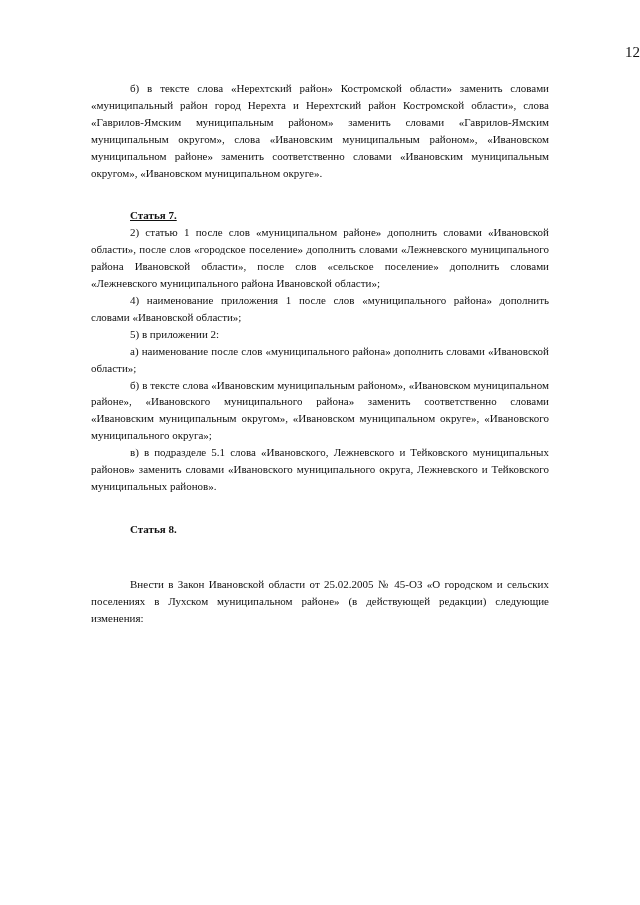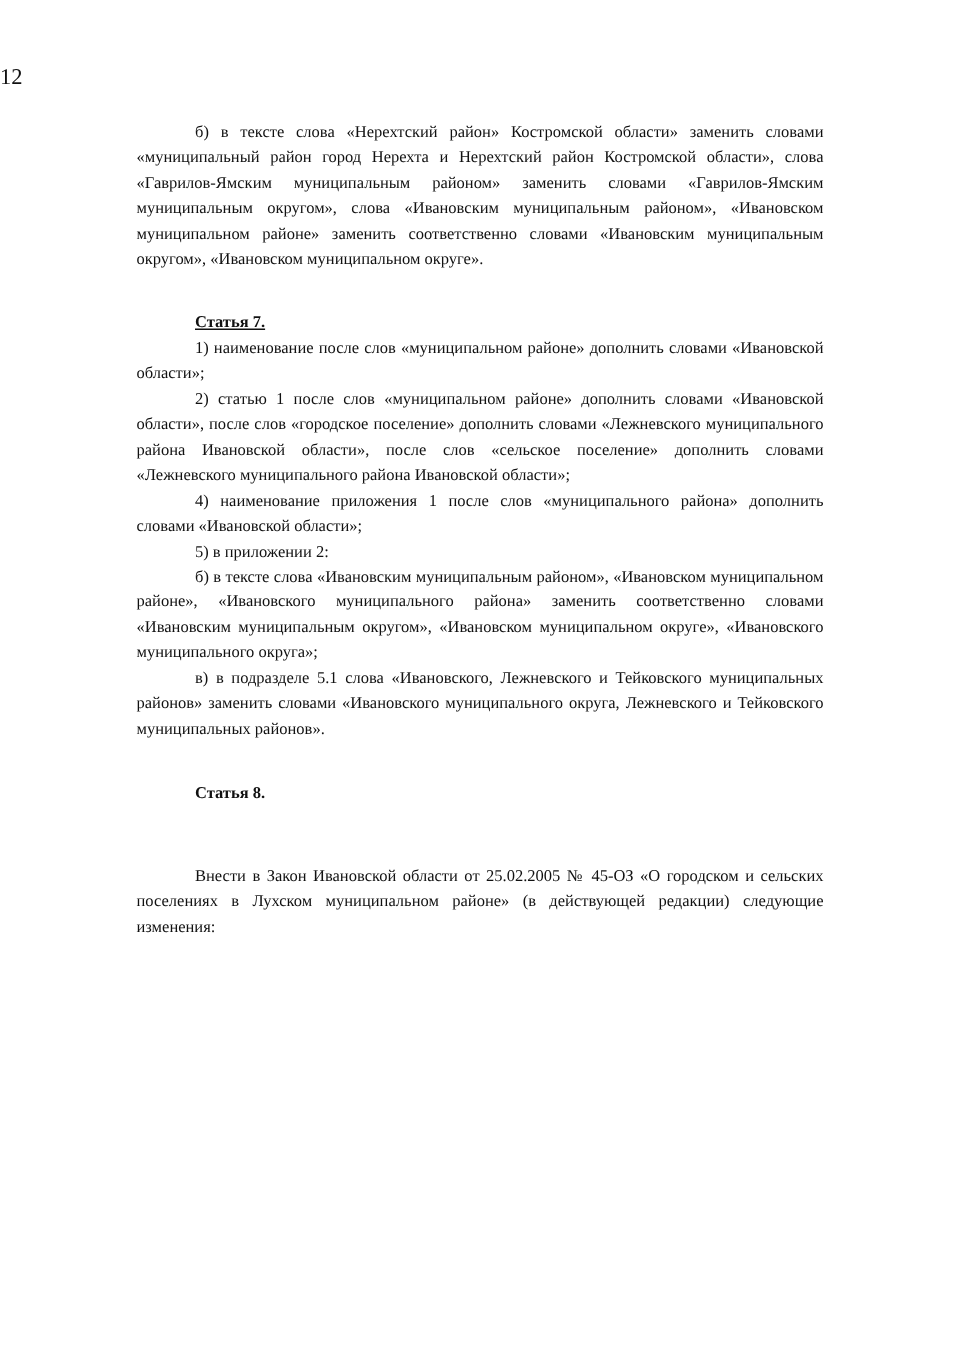--- a/index.html
+++ b/index.html
@@ -3,21 +3,21 @@
 <meta charset="utf-8">
 <style>
   html, body { margin: 0; padding: 0; background: #ffffff; }
   body {
     width: 640px; height: 905px; overflow: hidden; position: relative;
     font-family: "Liberation Serif", "DejaVu Serif", serif;
     color: #111111;
   }
   .page-number {
     position: absolute; left: 0; right: 0; top: 44px;
-    text-align: left; font-size: 15px;
+    text-align: right; font-size: 15px;
   }
   .content {
     position: absolute; left: 91px; top: 80px; width: 458px;
     font-size: 11px; line-height: 16.9px;
   }
   .p {
     margin: 0; text-align: justify; text-indent: 39px;
     hyphens: none;
   }
   .heading {
@@ -29,23 +29,23 @@
 </head>
 <body>
 
 <div class="page-number">12</div>
 
 <div class="content">
   <p class="p">б) в тексте слова «Нерехтский район» Костромской области» заменить словами «муниципальный район город Нерехта и Нерехтский район Костромской области», слова «Гаврилов-Ямским муниципальным районом» заменить словами «Гаврилов-Ямским муниципальным округом», слова «Ивановским муниципальным районом», «Ивановском муниципальном районе» заменить соответственно словами «Ивановским муниципальным округом», «Ивановском муниципальном округе».</p>
 
   <p class="heading gap-before-heading" style="margin-top:26px;text-decoration:underline;">Статья 7.</p>
 
-  <p class="p">1) наименование после слов «муниципальном районе» дополнить словами «Ивановской области»;</p>
   <p class="p">2) статью 1 после слов «муниципальном районе» дополнить словами «Ивановской области», после слов «городское поселение» дополнить словами «Лежневского муниципального района Ивановской области», после слов «сельское поселение» дополнить словами «Лежневского муниципального района Ивановской области»;</p>
   <p class="p">4) наименование приложения 1 после слов «муниципального района» дополнить словами «Ивановской области»;</p>
   <p class="p">5) в приложении 2:</p>
+  <p class="p">а) наименование после слов «муниципального района» дополнить словами «Ивановской области»;</p>
   <p class="p">б) в тексте слова «Ивановским муниципальным районом», «Ивановском муниципальном районе», «Ивановского муниципального района» заменить соответственно словами «Ивановским муниципальным округом», «Ивановском муниципальном округе», «Ивановского муниципального округа»;</p>
   <p class="p">в) в подразделе 5.1 слова «Ивановского, Лежневского и Тейковского муниципальных районов» заменить словами «Ивановского муниципального округа, Лежневского и Тейковского муниципальных районов».</p>
 
   <p class="heading" style="margin-top:26px;">Статья 8.</p>
 
   <p class="p" style="margin-top:38px;">Внести в Закон Ивановской области от 25.02.2005 № 45-ОЗ «О городском и сельских поселениях в Лухском муниципальном районе» (в действующей редакции) следующие изменения:</p>
 </div>
 
 </body></html>

